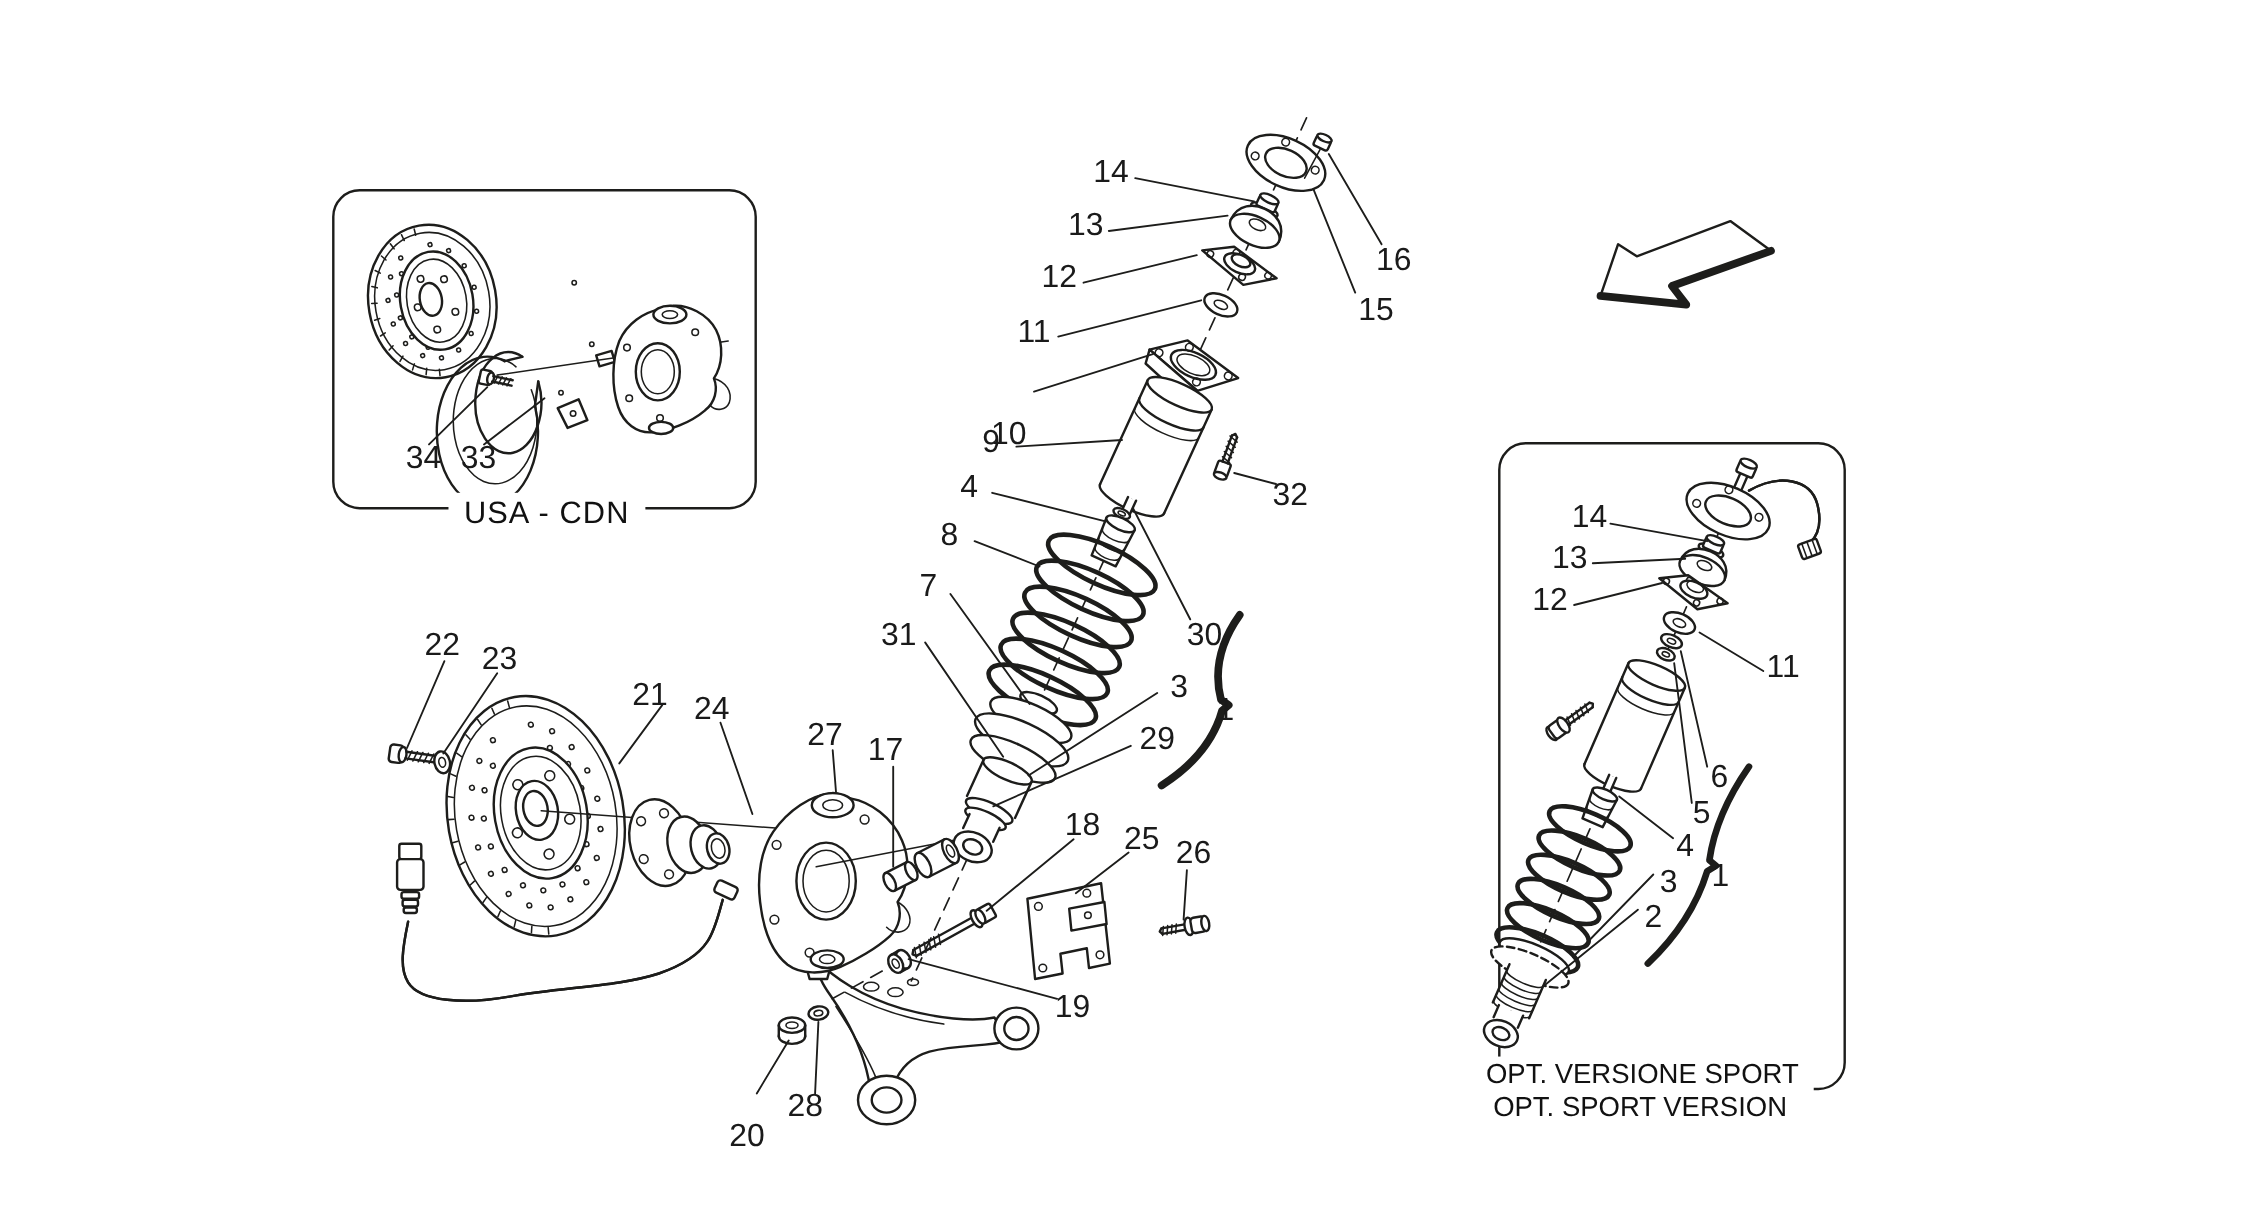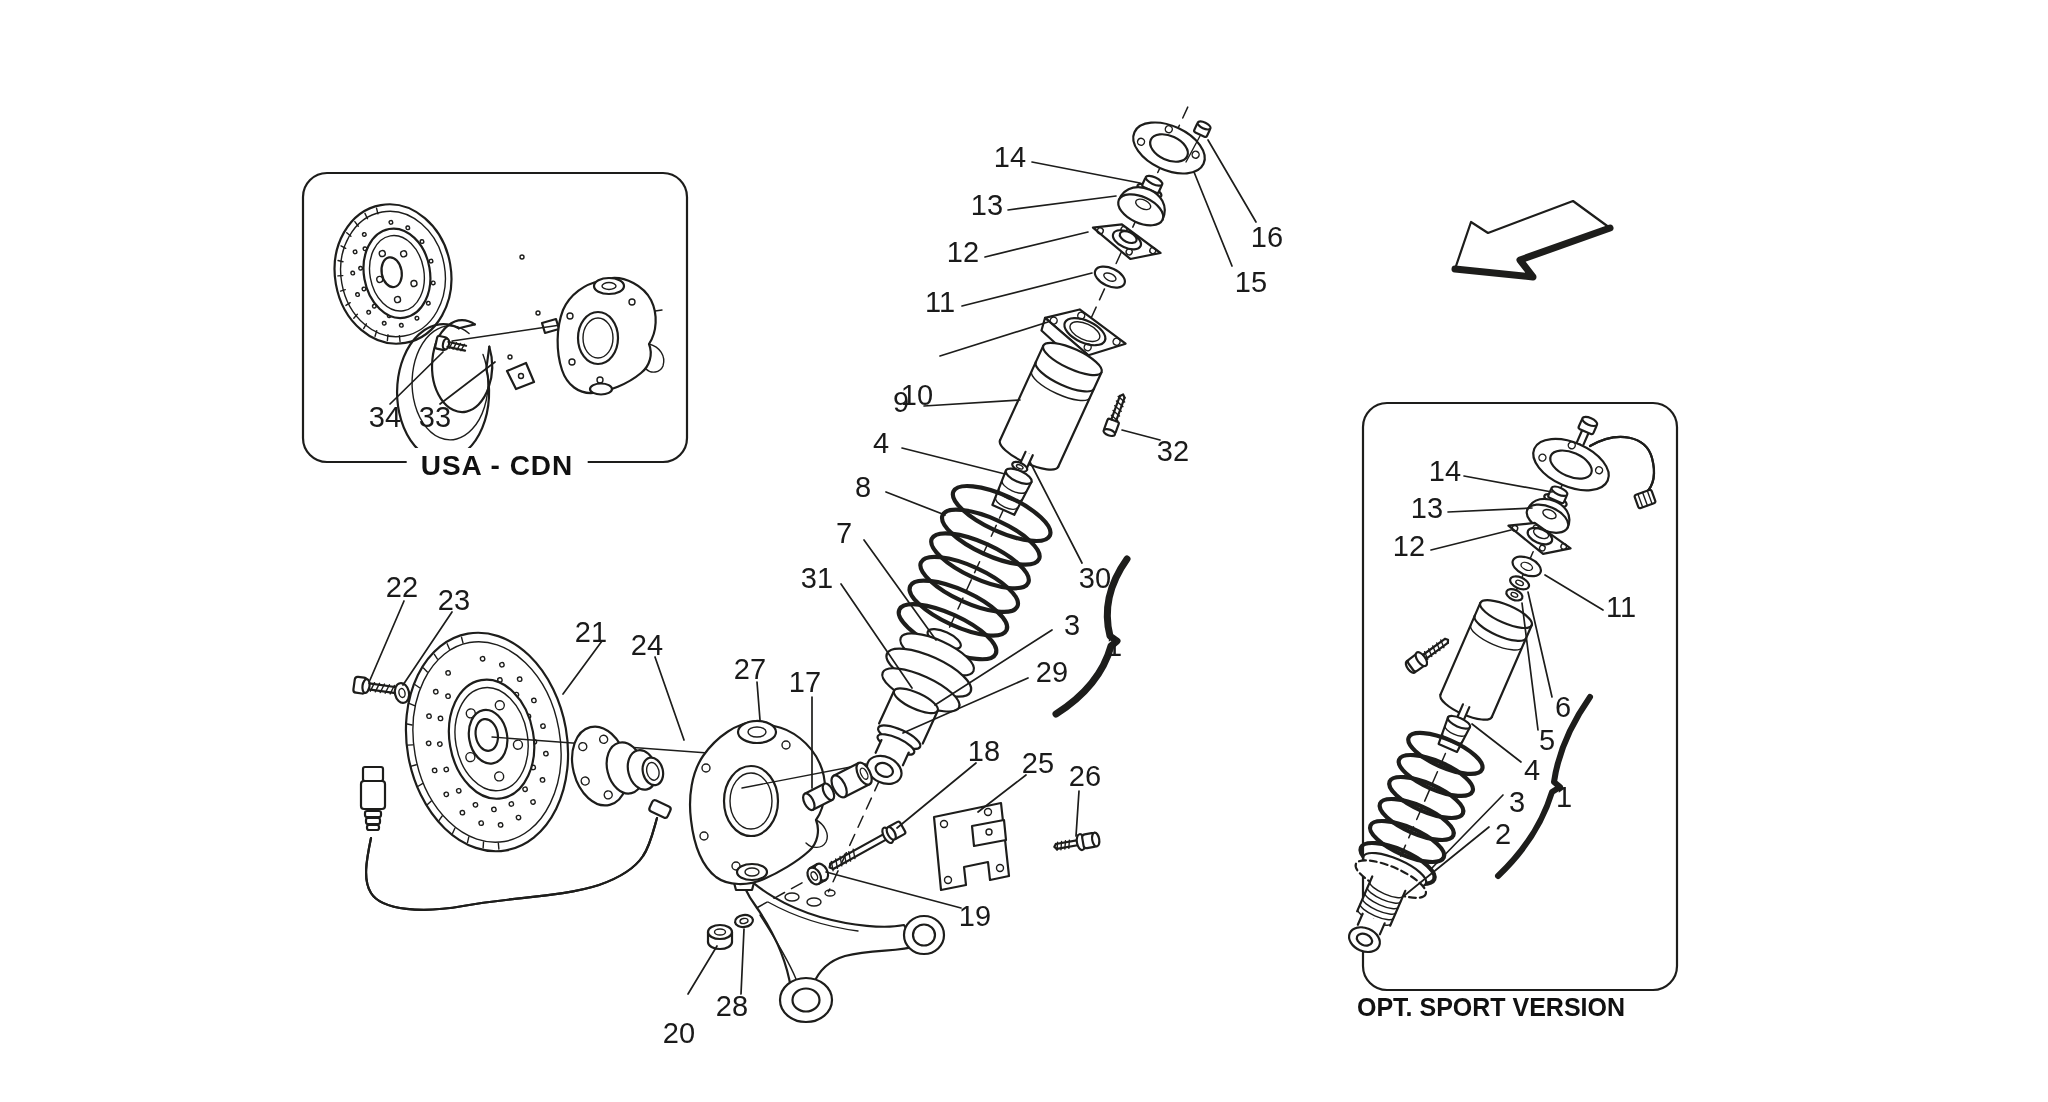--- a/index.html
+++ b/index.html
@@ -11,21 +11,21 @@
   .f{fill:#ffffff;}
   .nf{stroke:none;fill:#ffffff;}
   .t1{stroke-width:1.4;}
   .ld{stroke-width:1.7;}
   .hv{stroke-width:4.2;}
   .br{stroke-width:7;}
   .br2{stroke-width:6;}
   .ds{stroke-dasharray:12 8;stroke-width:1.5;}
   .callout{position:absolute;transform:translate(-50%,-50%);font-size:29px;color:#1a1a1a;
            line-height:1;white-space:nowrap;}
-  .caption{position:absolute;transform:translate(-50%,-50%);font-weight:bold;color:#111;
+  .caption{position:absolute;transform:translate(-50%,-50%);font-weight:normal;color:#111;
            background:#ffffff;padding:2px 14px;white-space:nowrap;}
   .caption-usa{left:497px;top:466px;font-size:28px;letter-spacing:1px;}
   .caption-sport1{left:1493px;top:977px;font-size:25px;}
   .caption-sport2{left:1491px;top:1007px;font-size:25px;padding:0 6px;}
 </style>
 </head>
 <body>
 
 <div id="stage">
 <svg width="2048" height="1102" viewBox="0 0 2048 1102">
@@ -573,20 +573,21 @@
     <line class="ld" x1="1603" y1="610" x2="1545" y2="575"></line>
     <line class="ld" x1="1552" y1="697" x2="1528" y2="592"></line>
     <line class="ld" x1="1538" y1="730" x2="1522" y2="603"></line>
     <line class="ld" x1="1521" y1="762" x2="1472" y2="724"></line>
     <line class="ld" x1="1503" y1="795" x2="1430" y2="870"></line>
     <line class="ld" x1="1489" y1="827" x2="1405" y2="895"></line>
   </g>
 </svg>
 
   <div class="caption caption-usa">USA - CDN</div>
+  <div class="caption caption-sport1">OPT. VERSIONE SPORT</div>
   <div class="caption caption-sport2">OPT. SPORT VERSION</div>
   <div id="callout-layer">
       <div class="callout" style="left: 1010px; top: 157px;">14</div>
       <div class="callout" style="left: 987px; top: 205px;">13</div>
       <div class="callout" style="left: 963px; top: 252px;">12</div>
       <div class="callout" style="left: 940px; top: 302px;">11</div>
       <div class="callout" style="left: 917px; top: 352px; margin-top: 43px;">10</div>
       <div class="callout" style="left: 901px; top: 402px;">9</div>
       <div class="callout" style="left: 881px; top: 443px;">4</div>
       <div class="callout" style="left: 1267px; top: 237px;">16</div>

